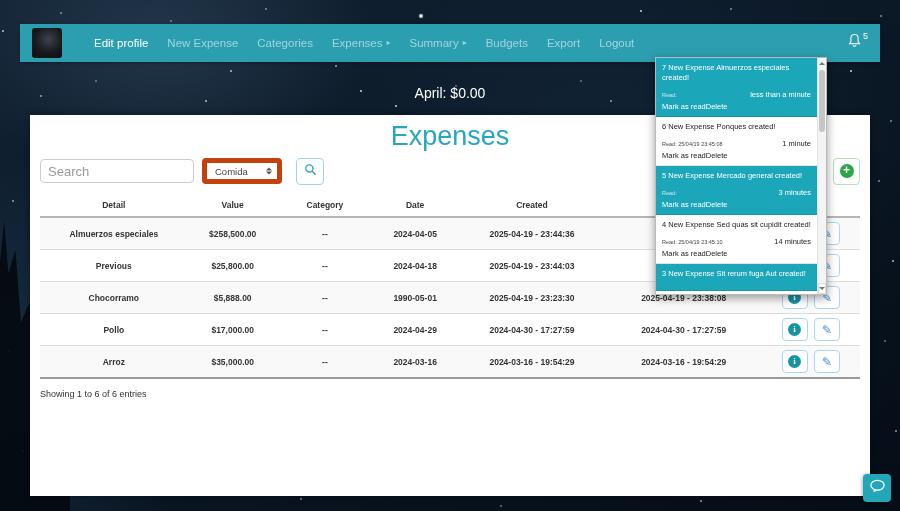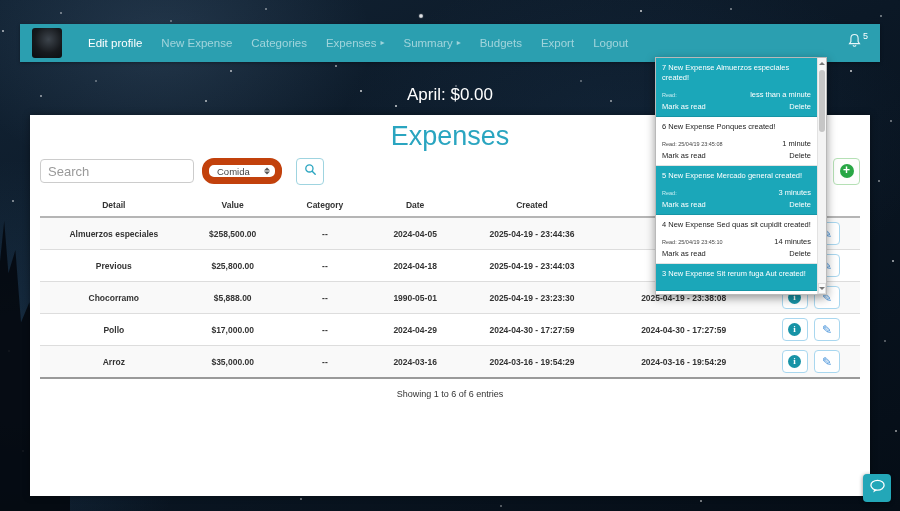--- a/index.html
+++ b/index.html
@@ -49,43 +49,43 @@
   
   .navbar {
     position:absolute; left:20px; right:20px; top:24px; height:38px;
     background:#2b9fb0; display:flex; align-items:center; padding:0 12px;
     box-shadow:0 1px 3px rgba(0,0,0,.35); box-sizing:border-box; z-index:10;
   }
   .avatar {
     width:30px; height:30px; border-radius:3px; margin-right:14px; cursor:pointer;
     background:radial-gradient(circle at 55% 38%, #3d444c 0%, #16191d 55%, #0a0c0f 100%);
   }
-  .nav-menu { display:flex; list-style:none; margin:12px; padding:0; gap:19px; font-size:11.5px; }
+  .nav-menu { display:flex; list-style:none; margin:18px; padding:0; gap:19px; font-size:11.5px; }
   .nav-item { color:rgba(255,255,255,.55); cursor:pointer; white-space:nowrap; display:flex; align-items:center; }
   .nav-item.active { color:#ffffff; }
   .caret { display:inline-block; margin-left:4px; font-size:8px; line-height:8px; }
   .caret::before { content:"▸"; }
   .bell-wrap { margin-left:auto; display:flex; align-items:flex-start; cursor:pointer; }
   .bell-count { color:#fff; font-size:9px; margin:-2px 0 0 1px; }
   
-  .month { position:absolute; top:85px; left:0; right:0; text-align:center; color:#fff; font-size:17px; z-index:5; }
+  .month { position:absolute; top:85px; left:0; right:0; text-align:center; color:#fff; font-size:14px; z-index:5; }
   
   .card {
     position:absolute; left:30px; right:30px; top:115px; bottom:15px;
     background:#fff; box-shadow:0 0 7px rgba(0,0,0,.4); z-index:5; box-sizing:border-box;
   }
   .card h1 { margin:6px 0 4px; text-align:center; color:#2aa5c0; font-size:27px; font-weight:500; line-height:31px; }
   .controls { display:flex; align-items:center; padding:0 10px; height:30px; }
   .input-search {
     width:138px; height:22px; border:1px solid #ccc; border-radius:4px;
     padding:0 7px; font-size:13px; color:#333; outline:none; font-family:inherit;
   }
   .input-search::placeholder { color:#999; }
   .select {
-    position:relative; border:7px solid #c2410c; border-radius:12px; background:#fff;
+    position:relative; border:5px solid #c2410c; border-radius:4px; background:#fff;
     display:flex; align-items:center; font-size:9.5px; color:#444; cursor:pointer; box-sizing:border-box;
   }
   .select.category { width:80px; height:26px; margin-left:8px; padding:0 18px 0 8px; }
   .updown { position:absolute; right:5px; top:50%; transform:translateY(-50%); display:flex; flex-direction:column; gap:1px; }
   .updown .up { width:0; height:0; border:3px solid transparent; border-bottom-color:#555; border-top-width:0; }
   .updown .down { width:0; height:0; border:3px solid transparent; border-top-color:#555; border-bottom-width:0; }
   .btn-search {
     width:28px; height:27px; margin-left:14px; border:1px solid #9fd4e0; border-radius:4px;
     background:#fff; display:flex; align-items:center; justify-content:center; cursor:pointer; padding:0;
   }
@@ -119,42 +119,42 @@
   .row-btn {
     width:26px; height:23px; border:1px solid #a9d7ef; border-radius:4px; background:#fff;
     display:inline-flex; align-items:center; justify-content:center; margin:0 2px;
     vertical-align:middle; cursor:pointer; padding:0;
   }
   .info-dot { width:13px; height:13px; border-radius:50%; background:#1793a6; color:#fff; font-size:9px; font-weight:bold; line-height:13px; text-align:center; font-family:"Liberation Serif",serif; }
   .info-dot::before { content:"i"; }
   .edit-glyph { color:#3c8cd8; font-size:12px; line-height:12px; }
   .edit-glyph::before { content:"✎"; }
   
-  .table-footer { display:flex; align-items:center; justify-content:space-between; padding:10px 10px 0; font-size:9px; color:#333;flex-direction:column; }
+  .table-footer { display:flex; align-items:center; justify-content:space-between; padding:10px 10px 0; font-size:9px; color:#333; }
   .pagination { display:flex; align-items:center; gap:12px; color:#777; }
   .page-btn {
     min-width:13px; height:20px; border:1px solid #ccc; background:#f2f2f2; border-radius:2px;
     display:flex; align-items:center; justify-content:center; color:#333; padding:0 5px; cursor:pointer; font-size:9px;
   }
   .page-link { cursor:pointer; }
   
   .notif-panel {
     position:absolute; left:655px; top:57px; width:172px; height:238px;
     background:#fff; border:1px solid #b9b9b9; box-shadow:0 3px 9px rgba(0,0,0,.4);
     overflow:hidden; z-index:50; box-sizing:border-box;
   }
   .notif-list { margin-right:9px; }
   .notif-item { padding:5px 6px 4px; border-bottom:1px solid #e3e3e3; background:#fff; color:#222; }
   .notif-item.unread { background:#1ba7b9; border-bottom-color:#1695a6; color:#fff; }
   .n-title { font-size:7.5px; line-height:10px; margin-bottom:7px; }
   .n-meta { display:flex; justify-content:space-between; align-items:baseline; margin-bottom:2px; }
   .n-read { font-size:5.5px; opacity:.85; }
   .notif-item.unread .n-read { color:#e8fbfd; }
   .n-age { font-size:7.5px; }
-  .n-actions { display:flex; justify-content:space-between; font-size:7.5px; line-height:11px; }
+  .n-actions { display:flex; justify-content:flex-start; font-size:7.5px; line-height:11px; }
   .n-actions span { cursor:pointer; }
   .sb { position:absolute; top:0; right:0; bottom:0; width:9px; background:#f4f4f4; border-left:1px solid #e2e2e2; box-sizing:border-box; }
   .sb-thumb { position:absolute; top:12px; left:1px; width:6px; height:62px; background:#c6c6c6; border-radius:3px; cursor:pointer; }
   .sb-up, .sb-down { position:absolute; left:0; width:8px; height:11px; display:flex; align-items:center; justify-content:center; cursor:pointer; }
   .sb-up { top:0; } .sb-down { bottom:0; border:1px solid #ddd; background:#fafafa; box-sizing:border-box; }
   .sb-up i { width:0; height:0; border:3px solid transparent; border-bottom-color:#777; border-top-width:0; }
   .sb-down i { width:0; height:0; border:3px solid transparent; border-top-color:#777; border-bottom-width:0; }
   
   .chat-btn {
     position:absolute; right:9px; bottom:9px; width:28px; height:28px;

